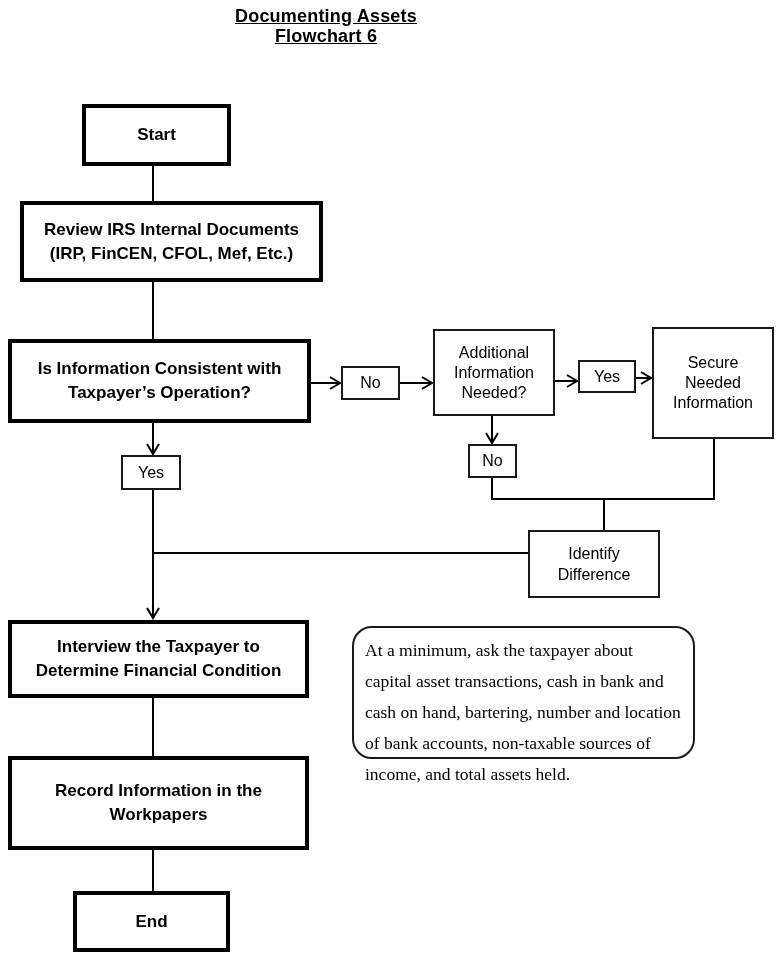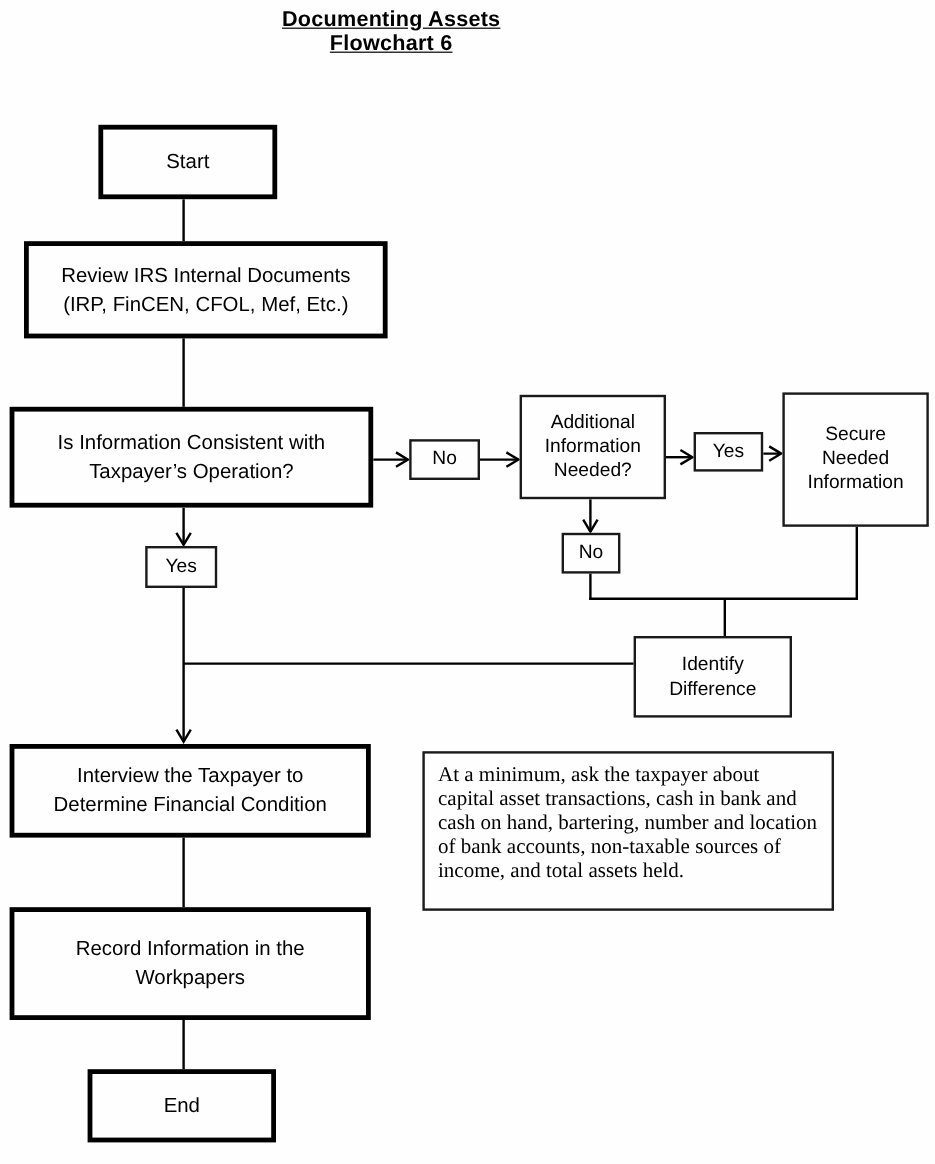--- a/index.html
+++ b/index.html
@@ -38,33 +38,34 @@
     flex-direction:column;
     justify-content:center;
     align-items:center;
     text-align:center;
     font-size:16px;
     line-height:20px;
   }
   .box.thick{
     border-width:4px;
     border-color:#000;
-    font-weight:normal;
+    font-weight:bold;
     font-size:17px;
     line-height:24px;
   }
   .box.note{
     justify-content:flex-start;
     align-items:flex-start;
     text-align:left;
     font-family:"Liberation Serif", serif;
     font-size:17.5px;
-    line-height:20px;
+    line-height:31px;
     padding:7px 10px 0 11px;
     border-width:2px;
+    border-radius:20px;
   }
 </style>
 </head>
 <body>
 
 <div class="stage">
 
   <div class="title">
     <div>Documenting Assets</div>
     <div>Flowchart 6</div>

